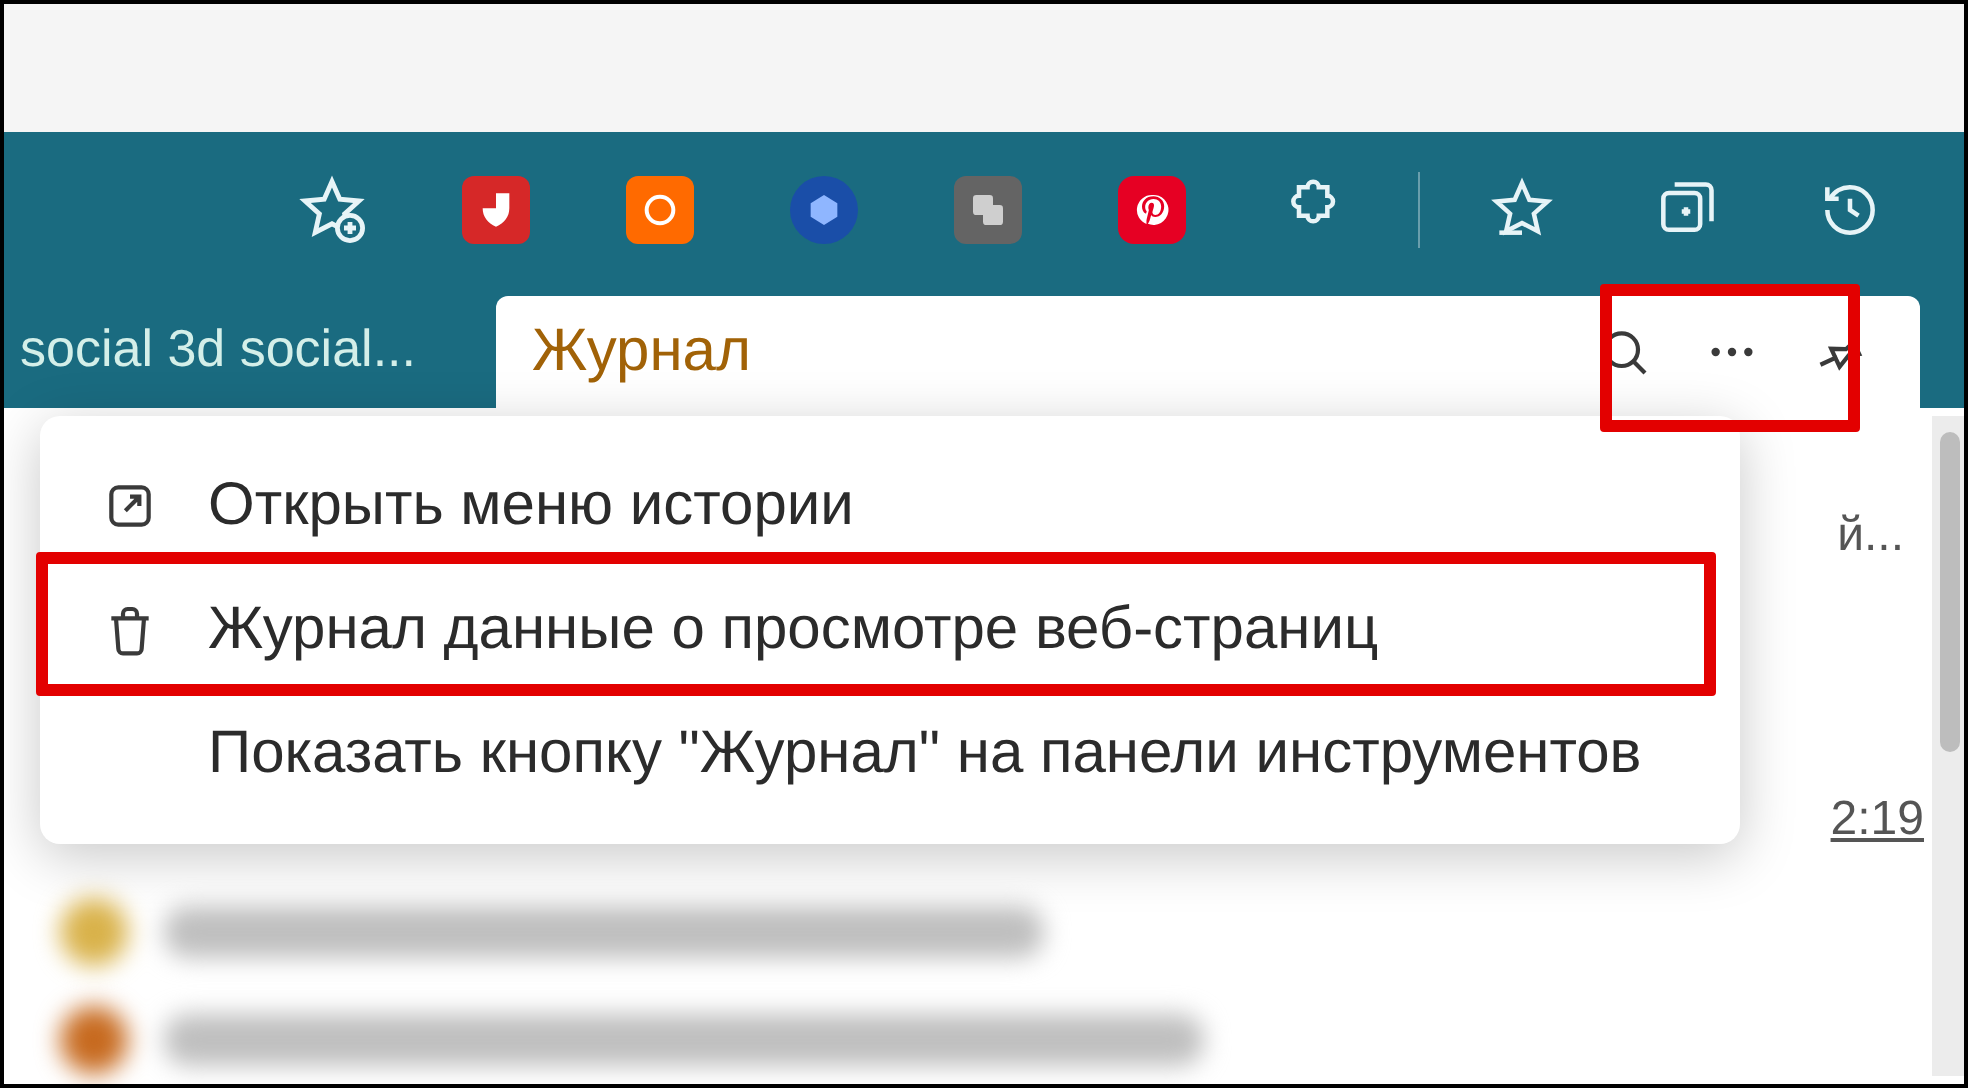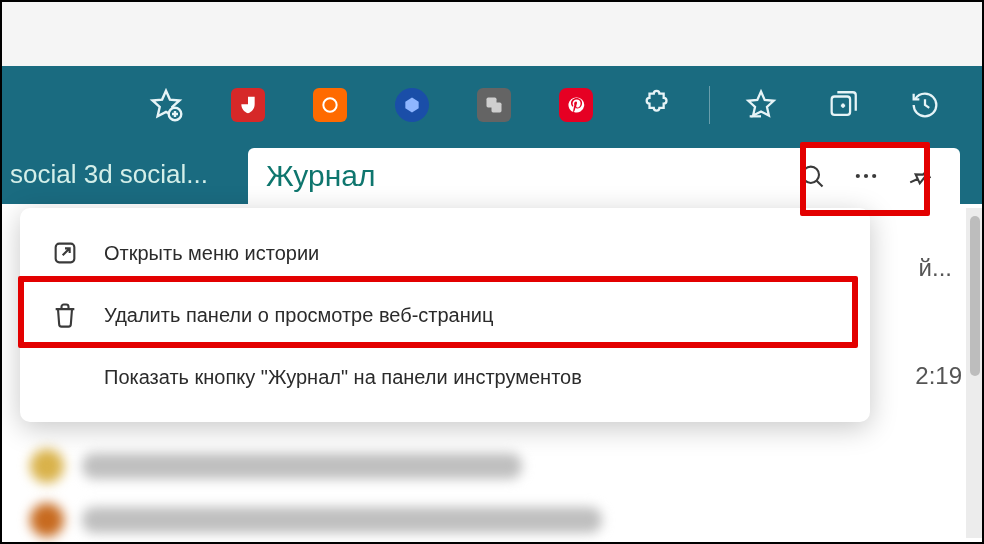--- a/index.html
+++ b/index.html
@@ -87,21 +87,21 @@
   .history-side {
     position: absolute;
     right: 18px;
     top: 206px;
     width: 110px;
     color: #555;
     font-size: 24px;
     text-align: right;
   }
   .history-side .snip1 { margin-top: 48px; margin-right: 14px;}
-  .history-side .time  { margin-top: 80px; margin-right: 4px;}
+  .history-side .time  { margin-top: 114px; margin-right: 4px; text-decoration: underline;}
   .scrollbar {
     position: absolute;
     right: 0;
     top: 208px;
     bottom: 6px;
     width: 18px;
     background: #ececec;
   }
   .scrollbar-thumb {
     position: absolute;
@@ -120,21 +120,21 @@
     right: 24px;
     height: 56px;
     background: #fff;
     display: flex;
     align-items: center;
     padding: 0 18px;
     border-radius: 6px 6px 0 0;
   }
   .history-title {
     font-size: 30px;
-    color: #0f766e;
+    color: #a16207;
     flex: 1;
   }
   .hh-btn {
     width: 44px; height: 44px;
     display: flex; align-items: center; justify-content: center;
     color: #3a3a3a;
     margin-left: 10px;
   }
   
   .menu {
@@ -142,24 +142,24 @@
     top: 208px;
     left: 20px;
     right: 114px;
     background: #fff;
     border-radius: 10px;
     box-shadow: 0 6px 28px rgba(0,0,0,0.22);
     padding: 14px 0;
   }
   .menu-item {
     display: flex;
-    align-items: center;
+    align-items: flex-end;
     gap: 22px;
     padding: 14px 28px;
-    font-size: 20px;
+    font-size: 30px;
     color: #2b2b2b;
     white-space: nowrap;
   }
   .menu-item .mi-icon {
     width: 34px; height: 34px;
     display:flex;align-items:center;justify-content:center;
     color:#3a3a3a;
   }
   .menu-item.no-icon .mi-icon { visibility: hidden; }
   
@@ -306,21 +306,21 @@
       </svg>
     </span>
     <span>Открыть меню истории</span>
   </div>
   <div class="menu-item">
     <span class="mi-icon">
       <svg width="28" height="28" viewBox="0 0 24 24" fill="none" stroke="currentColor" stroke-width="1.8">
         <path d="M4 7h16M9 7V5a2 2 0 012-2h2a2 2 0 012 2v2M6 7l1 13a2 2 0 002 2h6a2 2 0 002-2l1-13"></path>
       </svg>
     </span>
-    <span>Удалить панели о просмотре веб-страниц</span>
+    <span>Журнал данные о просмотре веб-страниц</span>
   </div>
   <div class="menu-item no-icon">
     <span class="mi-icon"></span>
     <span>Показать кнопку "Журнал" на панели инструментов</span>
   </div>
 </div>
 
 <div class="blur-row" style="top:446px;width:520px">
   <div class="blur-dot"></div>
     <div class="blur-bar" style="width:440px"></div>

